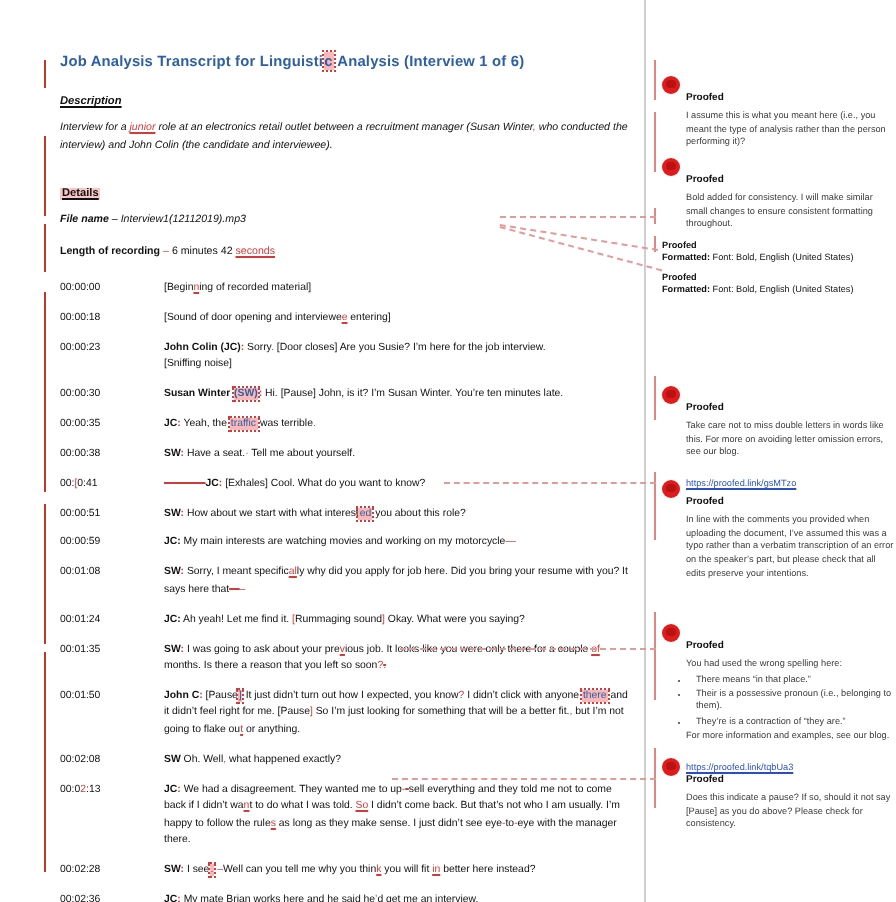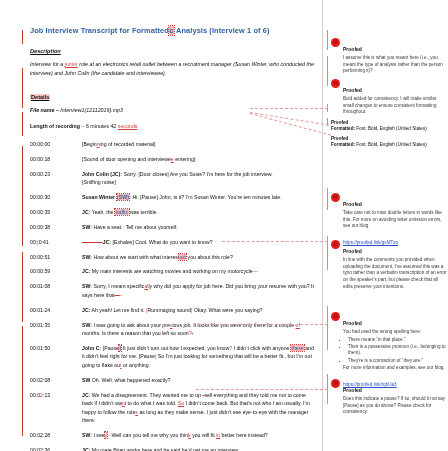--- a/index.html
+++ b/index.html
@@ -74,21 +74,21 @@
   .leader{position:absolute;height:0;border-top:1px dashed #e39a9a;transform-origin:0 0;}
 </style>
 </head>
 <body>
 
 <div class="page">
 
   <div class="doc">
 
     <div class="doc-title">
-      <span>Job Interview Transcript for Formatted</span><span class="hl">c</span><span> Analysis (Interview 1  of 6)</span>
+      <span>Job Analysis Transcript for Linguisti</span><span class="hl">c</span><span> Analysis (Interview 1  of 6)</span>
     </div>
 
     <div class="sec-head">Description</div>
 
     <div class="para">
       Interview for a <span class="ins">junior</span> role at an electronics retail outlet between a recruitment manager (Susan Winter<span class="mk">,</span> who conducted the interview) and John Colin (the candidate and interviewee).
     </div>
 
     <div class="sec-head boxed">Details</div>
 

